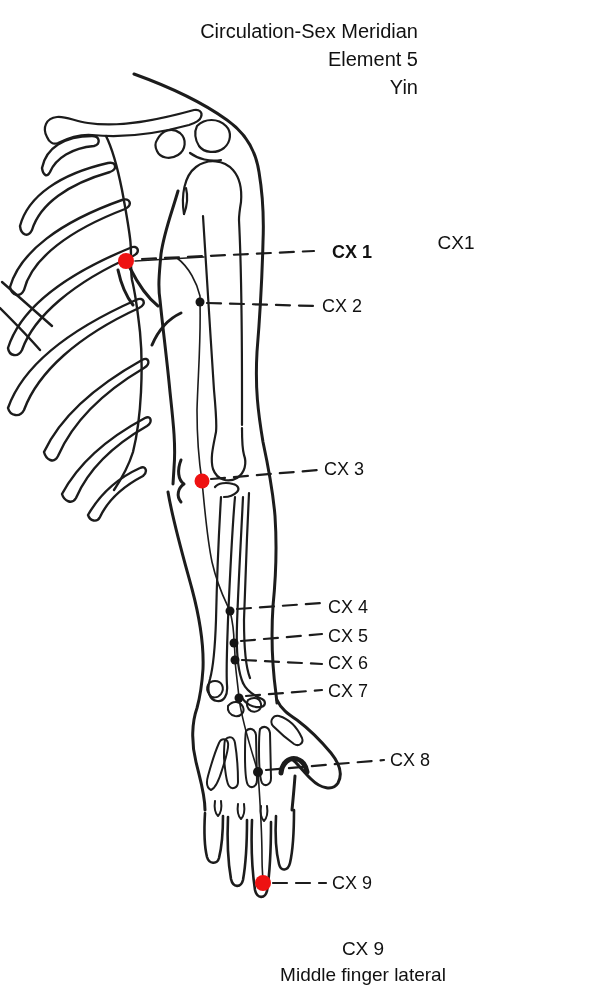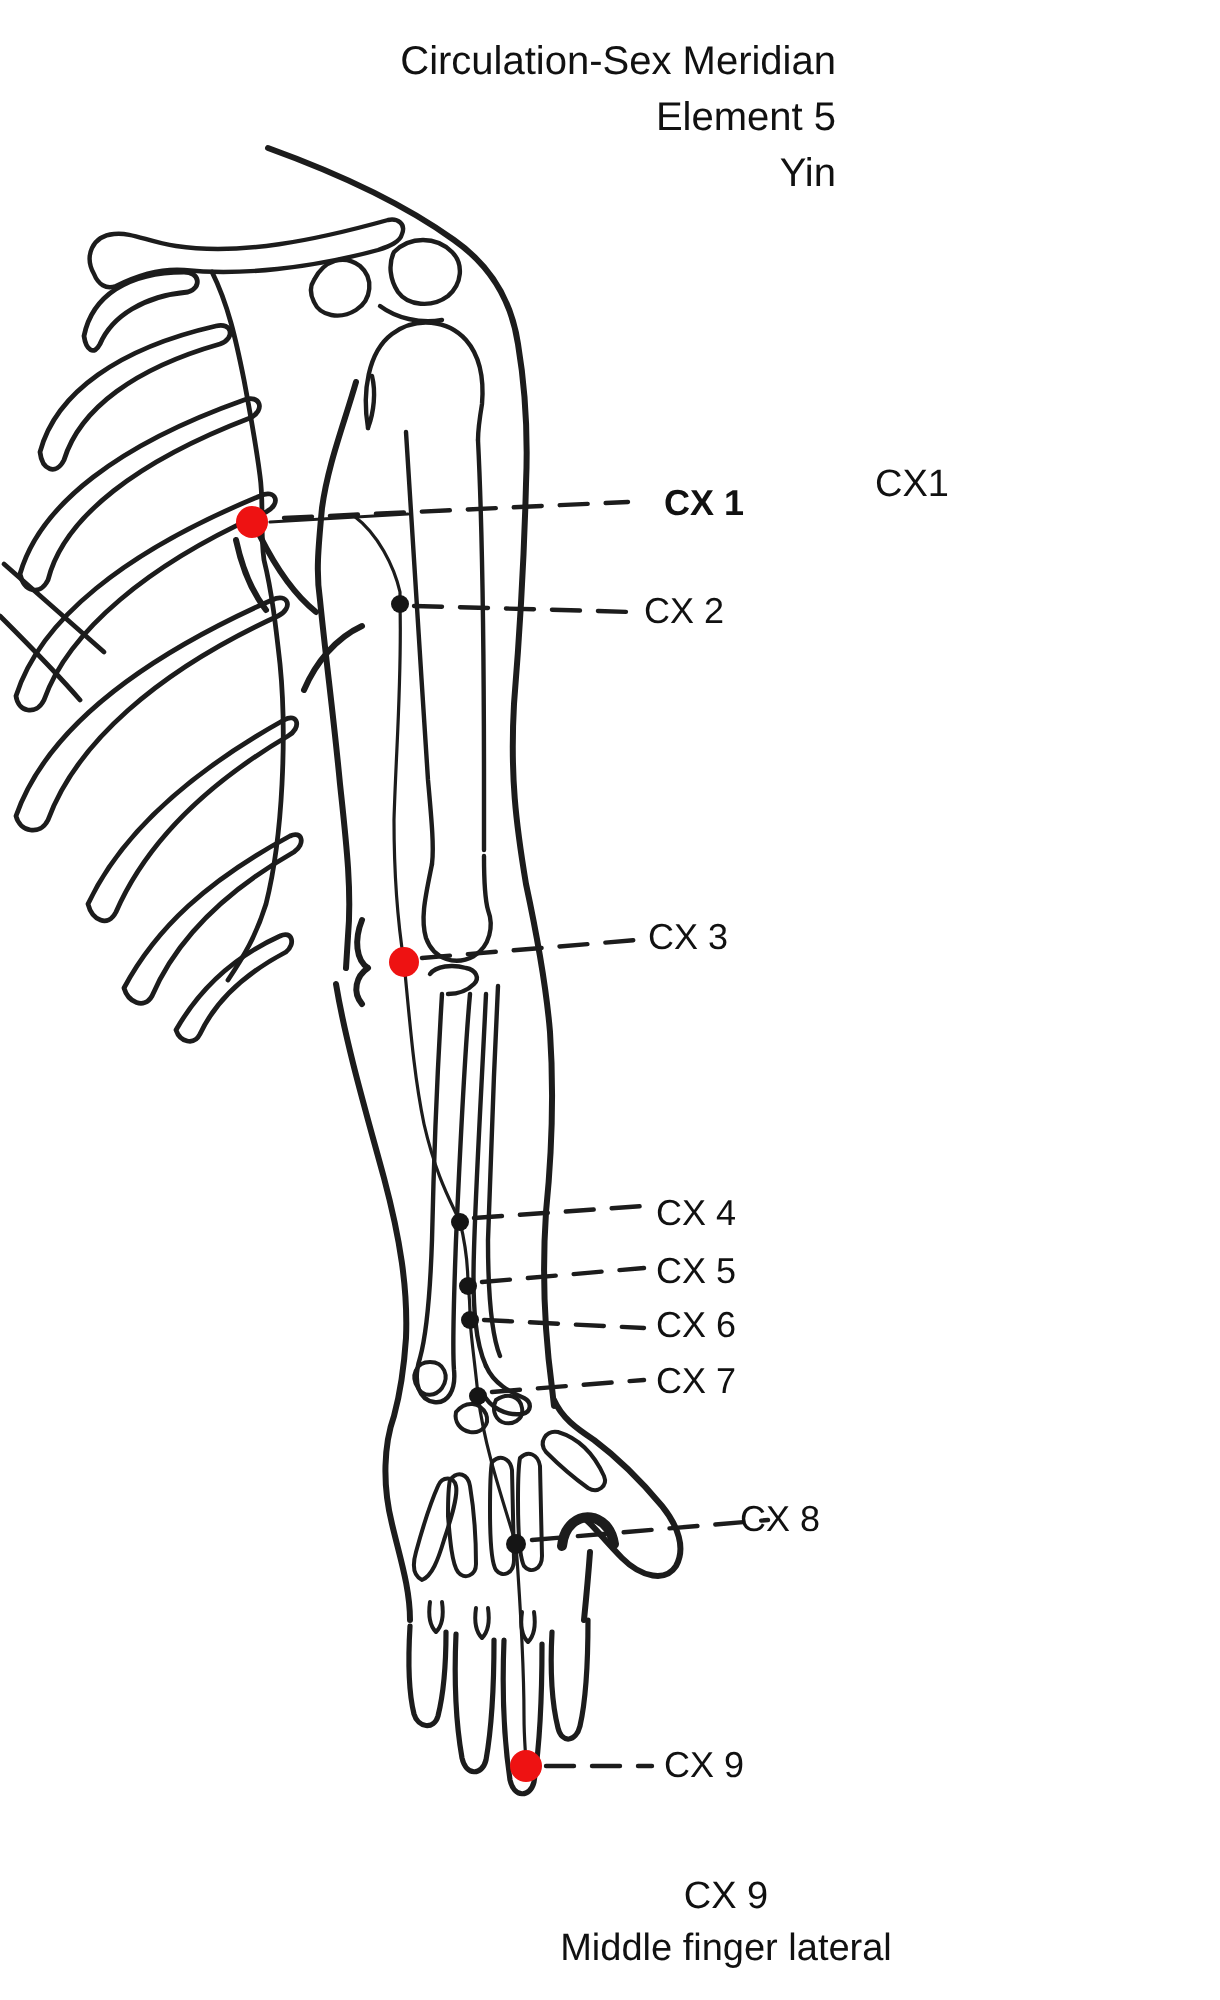--- a/index.html
+++ b/index.html
@@ -143,16 +143,16 @@
   </div>
 
   <div id="labels">
       <div class="pt-label" style="left: 332px; top: 252px; font-weight: bold;">CX 1</div>
       <div class="pt-label" style="left: 322px; top: 306px;">CX 2</div>
       <div class="pt-label" style="left: 324px; top: 469px;">CX 3</div>
       <div class="pt-label" style="left: 328px; top: 607px;">CX 4</div>
       <div class="pt-label" style="left: 328px; top: 636px;">CX 5</div>
       <div class="pt-label" style="left: 328px; top: 663px;">CX 6</div>
       <div class="pt-label" style="left: 328px; top: 691px;">CX 7</div>
-      <div class="pt-label" style="left: 370px; top: 760px;">CX 8</div>
+      <div class="pt-label" style="left: 390px; top: 760px;">CX 8</div>
       <div class="pt-label" style="left: 332px; top: 883px;">CX 9</div>
     </div>
 </div>
 
 </body></html>

